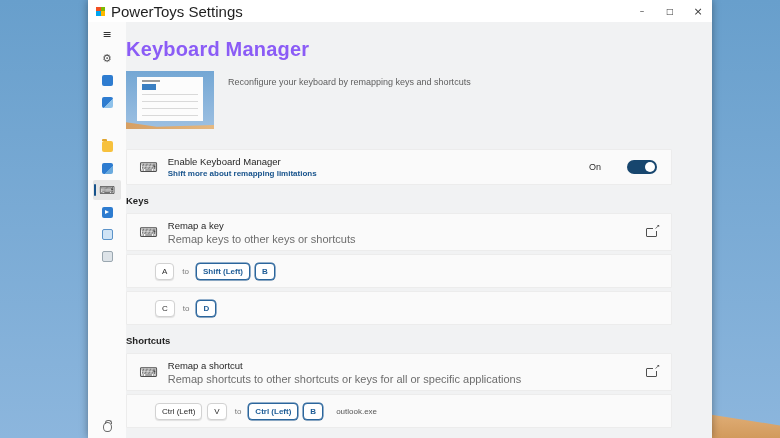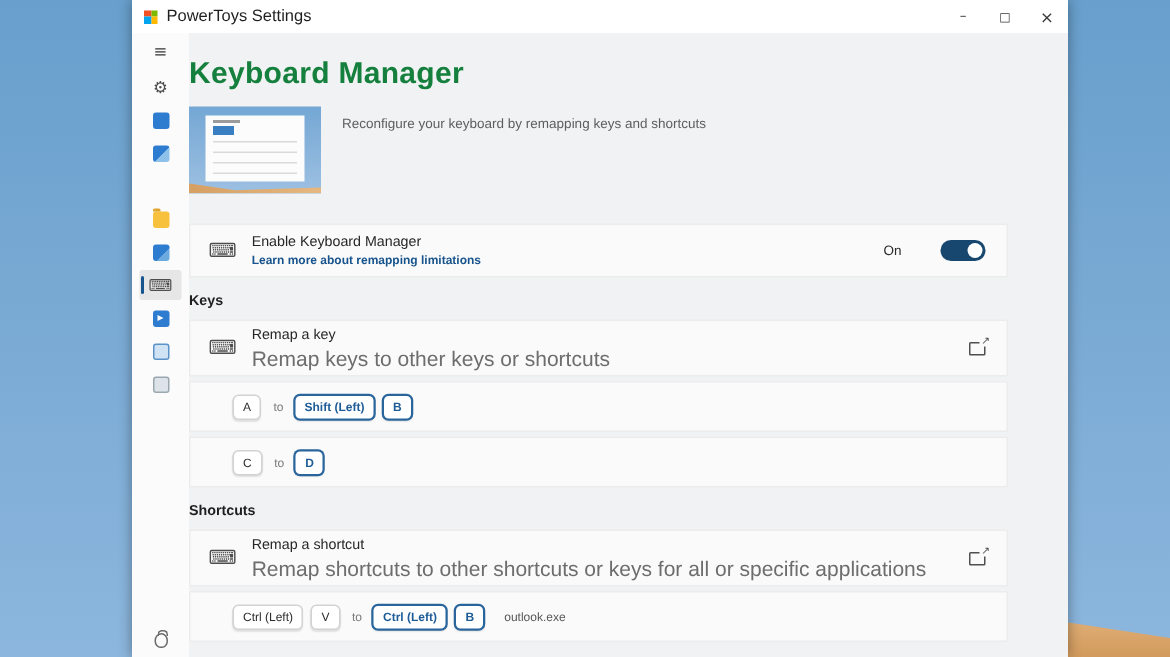--- a/index.html
+++ b/index.html
@@ -13,21 +13,21 @@
     clip-path:polygon(0 22%, 100% 58%, 100% 100%, 0 100%); }
 
   
   .window { position:absolute; left:88px; top:0; width:624px; height:438px;
     background:#f1f2f3; box-shadow:0 0 8px rgba(0,0,0,.38); display:flex; flex-direction:column; }
 
   .titlebar { height:22px; background:#ffffff; display:flex; align-items:center; padding-left:8px; flex:0 0 auto; }
   .app-logo { width:9px; height:9px; display:grid; grid-template-columns:1fr 1fr; margin-right:6px; }
   .app-logo div:nth-child(1){background:#f25022}.app-logo div:nth-child(2){background:#7fba00}
   .app-logo div:nth-child(3){background:#00a4ef}.app-logo div:nth-child(4){background:#ffb900}
-  .titlebar-title { font-size:11px; color:#1f1f1f; }
+  .titlebar-title { font-size:15px; color:#1f1f1f; }
   .caption-buttons { margin-left:auto; display:flex; height:100%; }
   .caption-btn { width:28px; height:100%; display:flex; align-items:center; justify-content:center;
     font-size:9px; color:#3a3a3a; font-family:"DejaVu Sans",sans-serif; }
 
   .app-body { flex:1; display:flex; min-height:0; }
 
   
   .sidebar { width:38px; background:#fbfbfb; position:relative; display:flex; flex-direction:column; align-items:center; padding-top:3px; }
   .hamburger { width:26px; height:18px; display:flex; align-items:center; justify-content:center;
     font-size:11px; color:#333; font-family:"DejaVu Sans",sans-serif; margin-bottom:4px; }
@@ -50,21 +50,21 @@
     border-left:4px solid #fff; border-top:2.5px solid transparent; border-bottom:2.5px solid transparent; }
   .mi.powertoys-run { background:#cfe3f5; border:1px solid #5b93c9; }
   .mi.shortcut-guide { background:#dde3e8; border:1px solid #9aa7b0; }
   .bug-slot { position:absolute; bottom:6px; left:0; width:100%; display:flex; justify-content:center; }
   .bug { width:9px; height:10px; border:1px solid #6a6a6a; border-radius:50% 50% 45% 45%; position:relative; }
   .bug::before { content:""; position:absolute; top:-3px; left:1px; width:5px; height:3px;
     border:1px solid #6a6a6a; border-bottom:none; border-radius:3px 3px 0 0; }
 
   
   .content { flex:1; padding:0 40px 0 0; overflow:hidden; }
-  .page-title { font-size:20px; font-weight:600; color:#15803d; margin:16px 0 10px; letter-spacing:.2px; }
+  .page-title { font-size:20px; font-weight:600; color:#8b5cf6; margin:16px 0 10px; letter-spacing:.2px; }
 
   .about { display:flex; gap:14px; }
   .thumb { width:88px; height:58px; position:relative; flex:0 0 auto;
     background:linear-gradient(180deg,#74a7d4,#9dc0e2); overflow:hidden; }
   .thumb .mini-win { position:absolute; left:11px; top:6px; right:11px; bottom:8px; background:#fcfcfc; }
   .thumb .mini-line { position:absolute; left:5px; right:5px; height:1px; background:#d9d9d9; }
   .thumb .mini-accent { position:absolute; left:5px; top:7px; width:14px; height:6px; background:#3a7fc2; }
   .thumb .mini-title { position:absolute; left:5px; top:3px; width:18px; height:2px; background:#9b9b9b; }
   .thumb .mini-hill { position:absolute; left:0; bottom:0; width:100%; height:9px;
     background:linear-gradient(90deg,#d69f63,#e6b87f); clip-path:polygon(0 25%,35% 75%,100% 55%,100% 100%,0 100%); }
@@ -72,21 +72,21 @@
   .about-desc { font-size:9px; color:#5e5e5e; }
   .link { color:var(--accent,#17538c); font-weight:700; text-decoration:none; display:inline-block; }
   .about-link { font-size:9px; margin-top:12px; }
 
   .card { background:#fafafa; border:1px solid #ececec; border-radius:1px;
     display:flex; align-items:center; padding:0 14px 0 12px; }
   .enable-card { height:36px; margin-top:20px; }
   .card-kbd-glyph { font-family:"DejaVu Sans",sans-serif; font-size:13px; color:#4d4d4d; margin-right:10px; line-height:1; }
   .card-text { display:flex; flex-direction:column; gap:2px; }
   .card-title { font-size:9.5px; color:#262626; }
-  .card-subtitle { font-size:14px; color:#6d6d6d; }
+  .card-subtitle { font-size:11px; color:#6d6d6d; }
   .card-link { font-size:8px; }
   .card-right { margin-left:auto; display:flex; align-items:center; gap:26px; }
   .toggle-label { font-size:9px; color:#2b2b2b; }
   .toggle { width:30px; height:14px; border-radius:7px; background:var(--toggle_on,#17466e); position:relative; }
   .toggle::after { content:""; position:absolute; right:2px; top:2px; width:10px; height:10px; border-radius:50%; background:#fff; }
 
   .section-label { font-size:9.5px; font-weight:700; color:#1f1f1f; margin:10px 0 7px; }
   .remap-card { height:38px; }
   .launch { position:relative; width:11px; height:9px; border:1px solid #4f4f4f; border-radius:1px; }
   .launch::before { content:""; position:absolute; top:-4px; right:-4px; width:7px; height:6px; background:#fafafa; }
@@ -183,21 +183,21 @@
           </div>
           <div class="about-text">
             <div class="about-desc">Reconfigure your keyboard by remapping keys and shortcuts</div>
           </div>
         </div>
 
         <div class="card enable-card">
           <span class="card-kbd-glyph">⌨</span>
           <div class="card-text">
             <span class="card-title">Enable Keyboard Manager</span>
-            <a class="link card-link" href="#">Learn more about remapping limitations</a>
+            <a class="link card-link" href="#">Shift more about remapping limitations</a>
           </div>
           <div class="card-right">
             <span class="toggle-label">On</span>
             <div class="toggle"></div>
           </div>
         </div>
 
         <div class="section-label">Keys</div>
 
         <div class="card remap-card">

